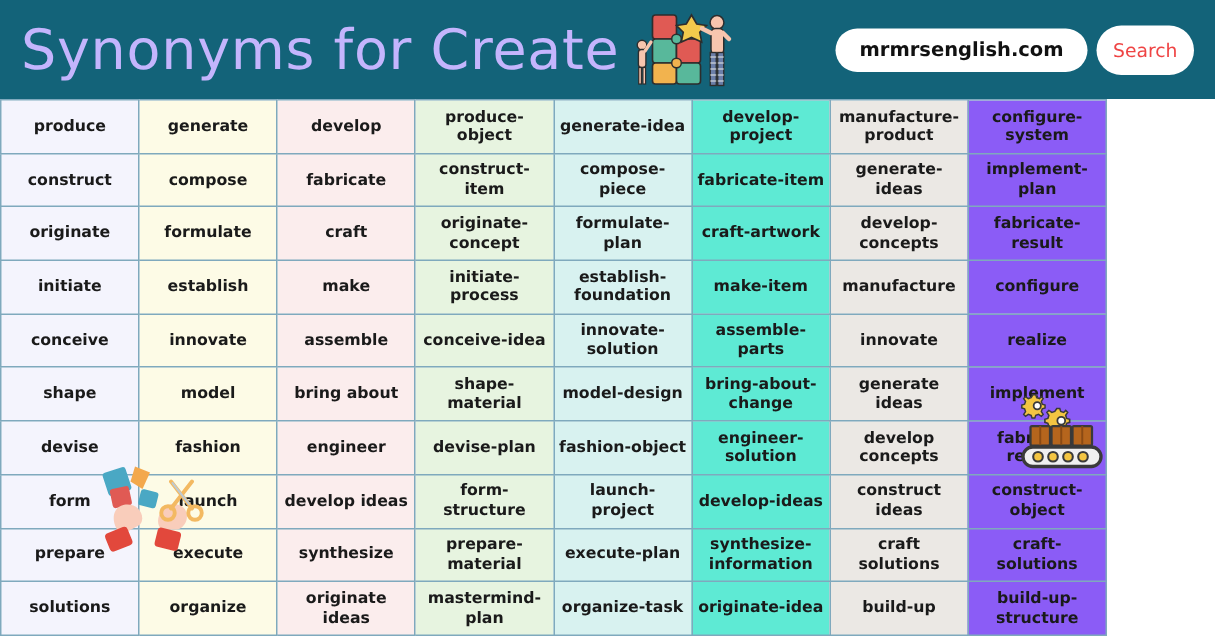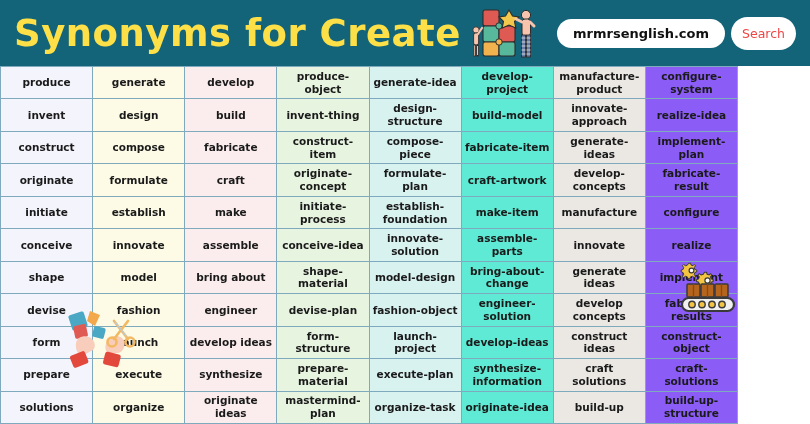--- a/index.html
+++ b/index.html
@@ -26,24 +26,24 @@
     position: relative;
     width: 810px;
     height: 66px;
     background: #136379;
     display: flex;
     align-items: center;
     box-sizing: border-box;
     padding: 0 10px 0 14px;
   }
   #title {
-    color: #fde047;
+    color: #c4b5fd;
     font-family: "DejaVu Sans", sans-serif;
     font-size: 37px;
-    font-weight: bold;
+    font-weight: normal;
     letter-spacing: 0.5px;
     white-space: nowrap;
     line-height: 1;
     margin: 0;
     padding: 0;
   }
   #puzzle-art {
     margin-left: 10px;
     width: 70px;
     height: 58px;
@@ -173,30 +173,20 @@
           <td class="c0">produce</td>
           <td class="c1">generate</td>
           <td class="c2">develop</td>
           <td class="c3">produce-object</td>
           <td class="c4">generate-idea</td>
           <td class="c5">develop-project</td>
           <td class="c6">manufacture-product</td>
           <td class="c7">configure-system</td>
         </tr>
         <tr>
-          <td class="c0">invent</td>
-          <td class="c1">design</td>
-          <td class="c2">build</td>
-          <td class="c3">invent-thing</td>
-          <td class="c4">design-structure</td>
-          <td class="c5">build-model</td>
-          <td class="c6">innovate-approach</td>
-          <td class="c7">realize-idea</td>
-        </tr>
-        <tr>
           <td class="c0">construct</td>
           <td class="c1">compose</td>
           <td class="c2">fabricate</td>
           <td class="c3">construct-item</td>
           <td class="c4">compose-piece</td>
           <td class="c5">fabricate-item</td>
           <td class="c6">generate-ideas</td>
           <td class="c7">implement-plan</td>
         </tr>
         <tr>

